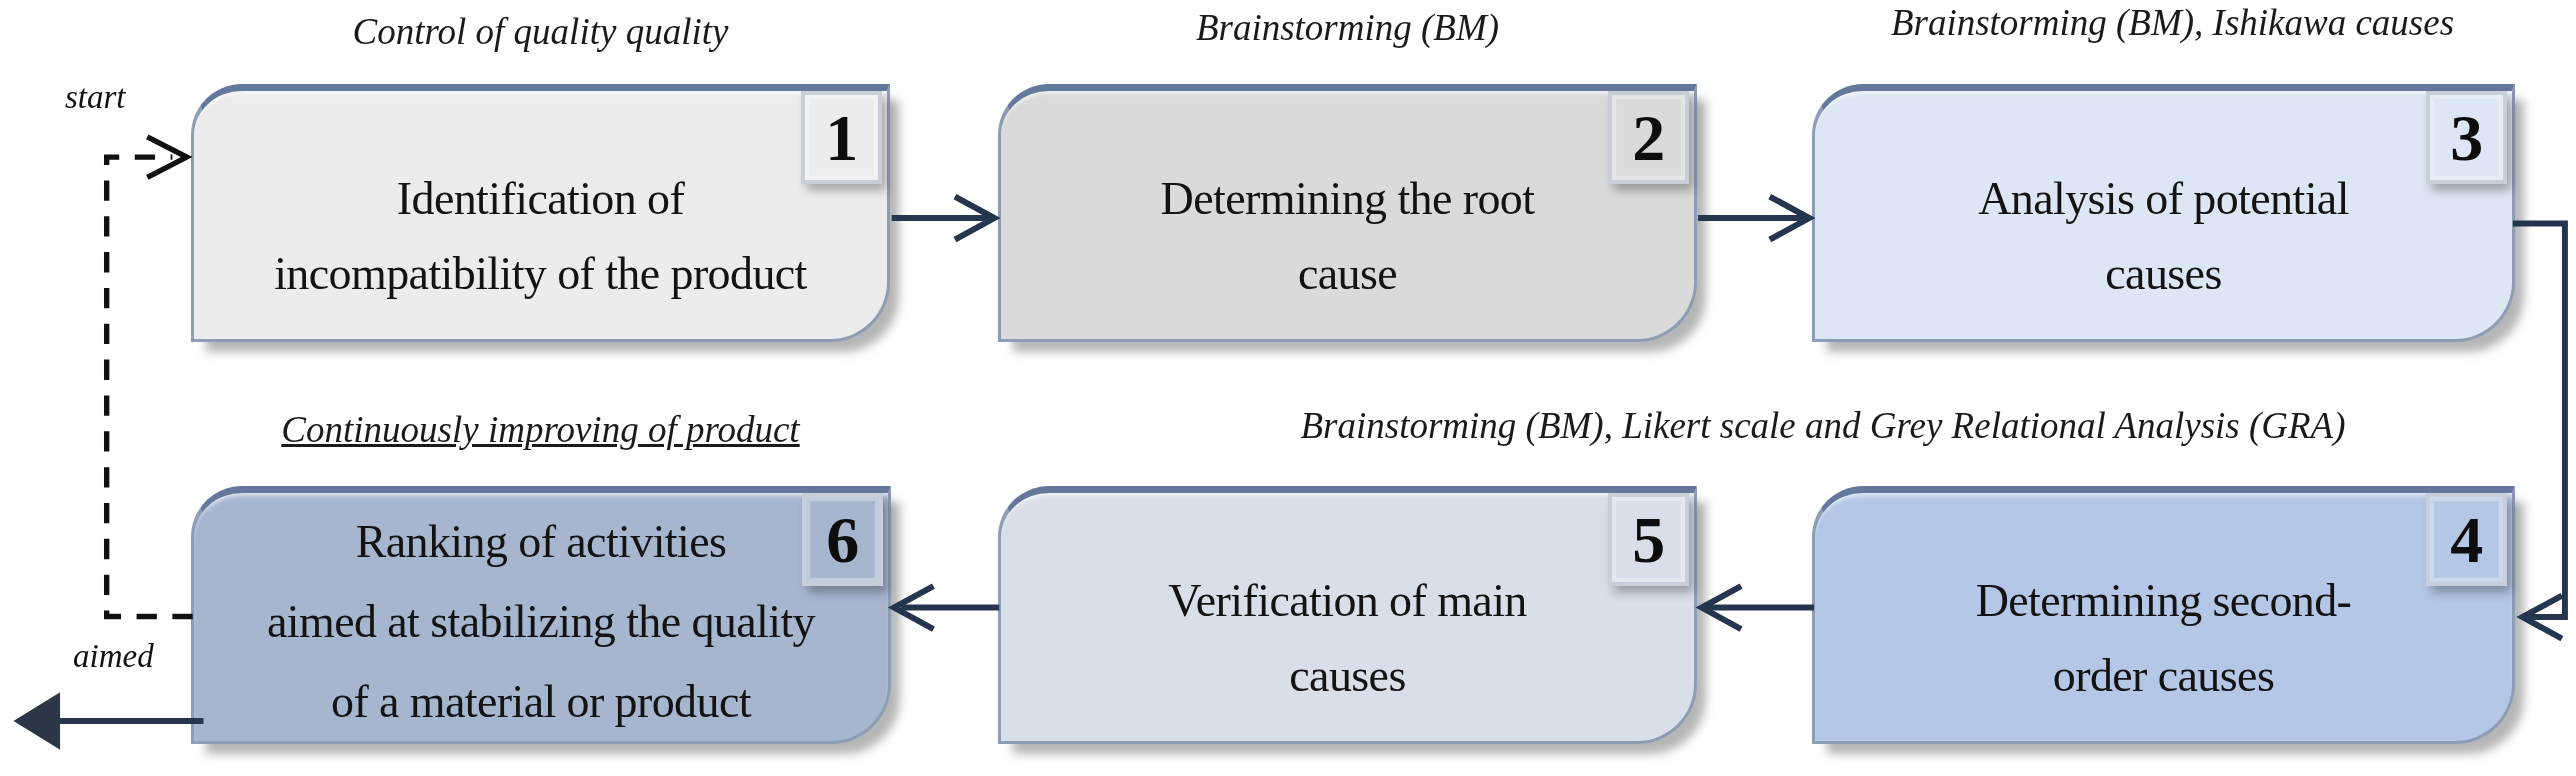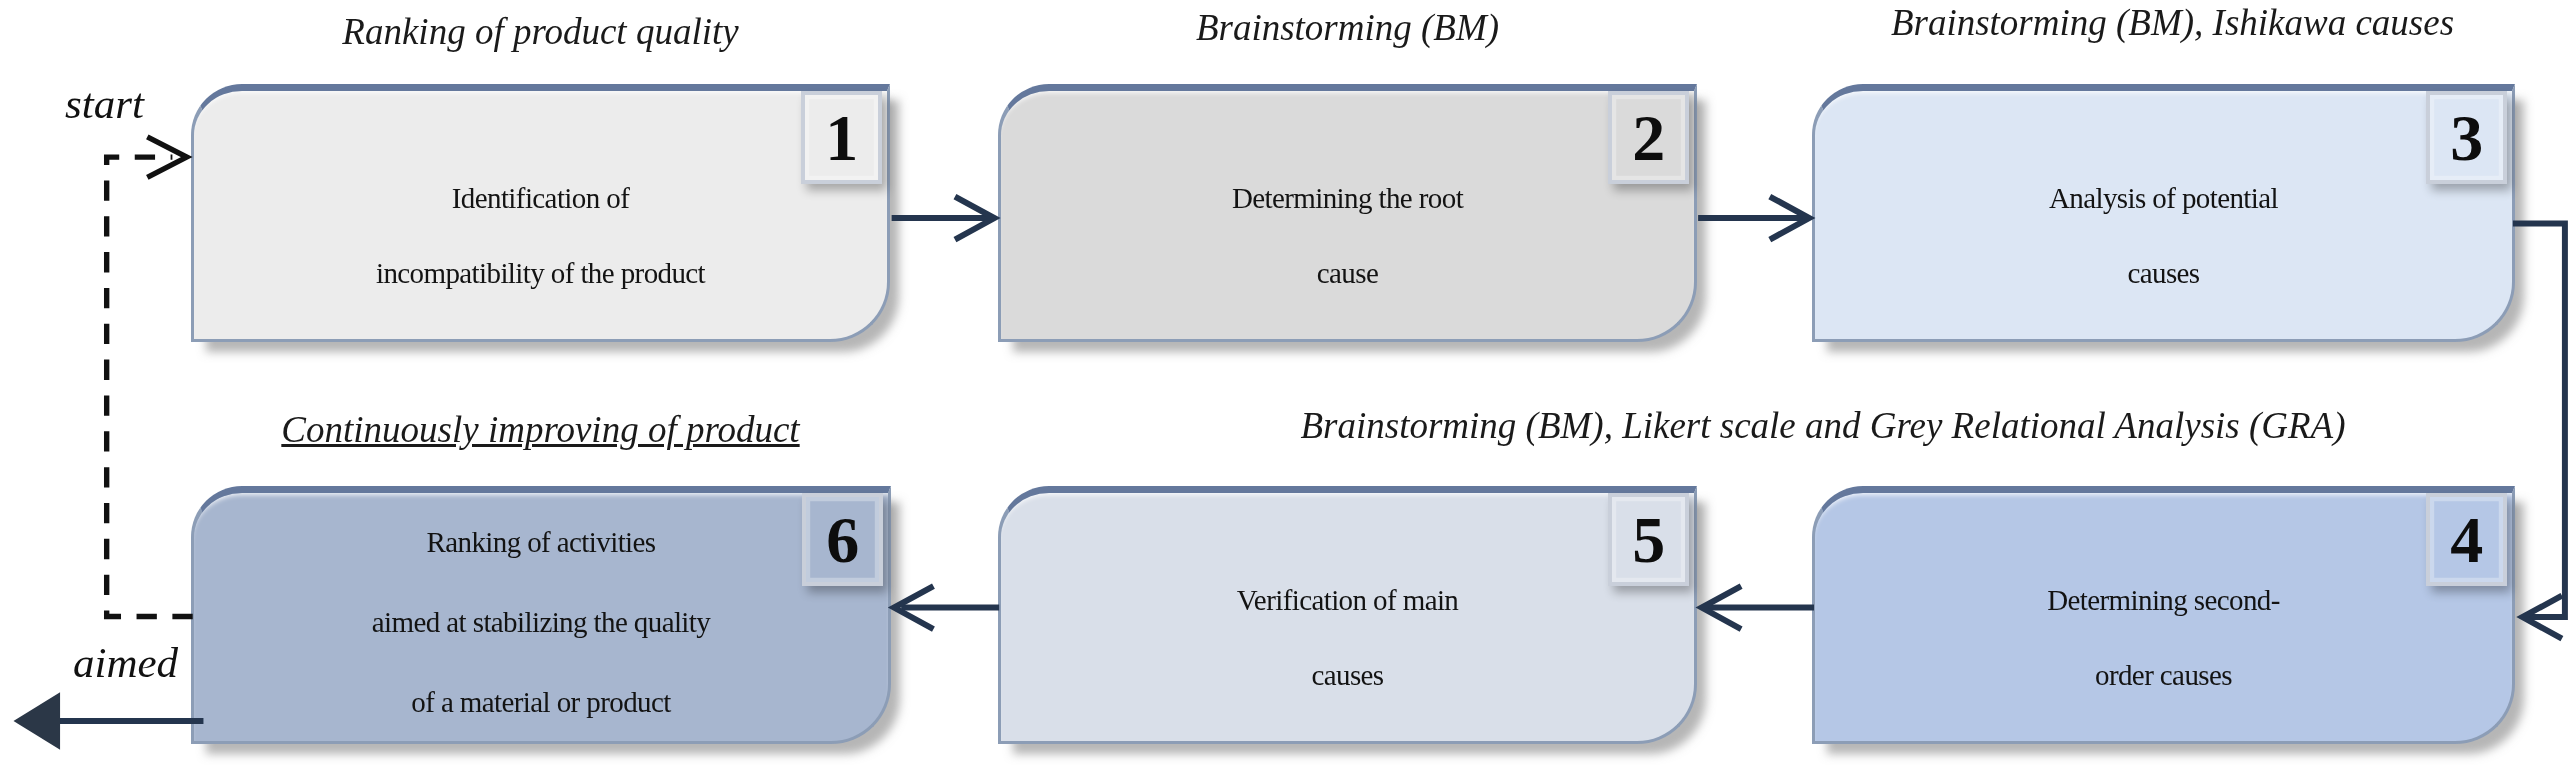--- a/index.html
+++ b/index.html
@@ -41,21 +41,21 @@
 
   .step-text {
     position: absolute;
     left: 0; right: 0; top: 0; bottom: 0;
     display: flex;
     align-items: center;
     justify-content: center;
     text-align: center;
     white-space: pre-line;
     padding: 47px 10.8px 4.8px 10.8px;
-    font-size: 29px;
+    font-size: 46px;
     line-height: 75px;
     letter-spacing: -0.6px;
     color: #131313;
   }
   .s6 .step-text { padding-top: 15.5px; line-height: 80px; }
 
   .badge {
     position: absolute;
     top: 0;
     right: 4.8px;
@@ -90,21 +90,21 @@
   }
   .ml0 { left: 191px;  width: 699px; top: 10.8px; }
   .ml1 { left: 998px; width: 699px; top: 7.2px; }
   .ml2 { left: 1769px; width: 807px; top: 2.4px; }
   .ml3 { left: 1070px; width: 1506px; top: 405px; }
   .ml4 { left: 191px;  width: 699px; top: 409px; text-decoration: underline; }
 
   .flow-label {
     position: absolute;
     font-style: italic;
-    font-size: 43px;
+    font-size: 33px;
     color: #111111;
     z-index: 3;
     white-space: nowrap;
   }
   .start-label { left: 65px; top: 79px; }
   .stop-label  { left: 73px; top: 638px; }
 </style>
 </head>
 <body>
 
@@ -141,21 +141,21 @@
       <path d="M 1672 1017 H 1508"></path>
       <path d="M 1562 981 L 1496 1017 L 1562 1053"></path>
     </g>
 
     <g>
       <path d="M 340 1207 H 96" stroke="#24354e" stroke-width="10" fill="none"></path>
       <polygon points="22,1207 100,1159 100,1255" fill="#2b3747"></polygon>
     </g>
   </svg>
 
-  <div class="mlabel ml0">Ranking of product quality</div>
+  <div class="mlabel ml0">Control of quality quality</div>
   <div class="mlabel ml1">Brainstorming (BM)</div>
   <div class="mlabel ml2">Brainstorming (BM), Ishikawa causes</div>
   <div class="mlabel ml3">Brainstorming (BM), Likert scale and Grey Relational Analysis (GRA)</div>
   <div class="mlabel ml4">Continuously improving of product</div>
 
   <div class="flow-label start-label">start</div>
   <div class="flow-label stop-label">aimed</div>
 
   <div class="step s1" style="background: rgb(236, 236, 236);">
     <div class="badge" style="background: rgb(236, 236, 236);">

